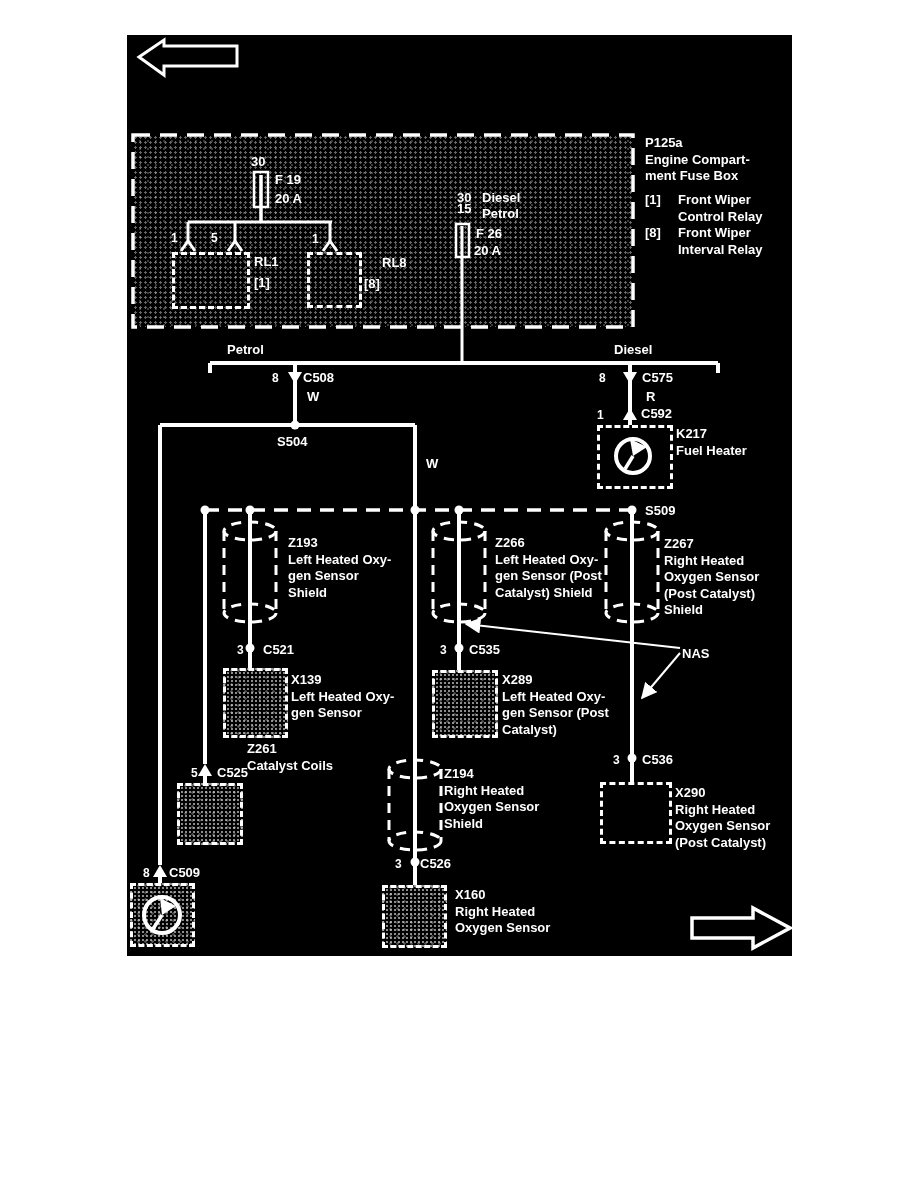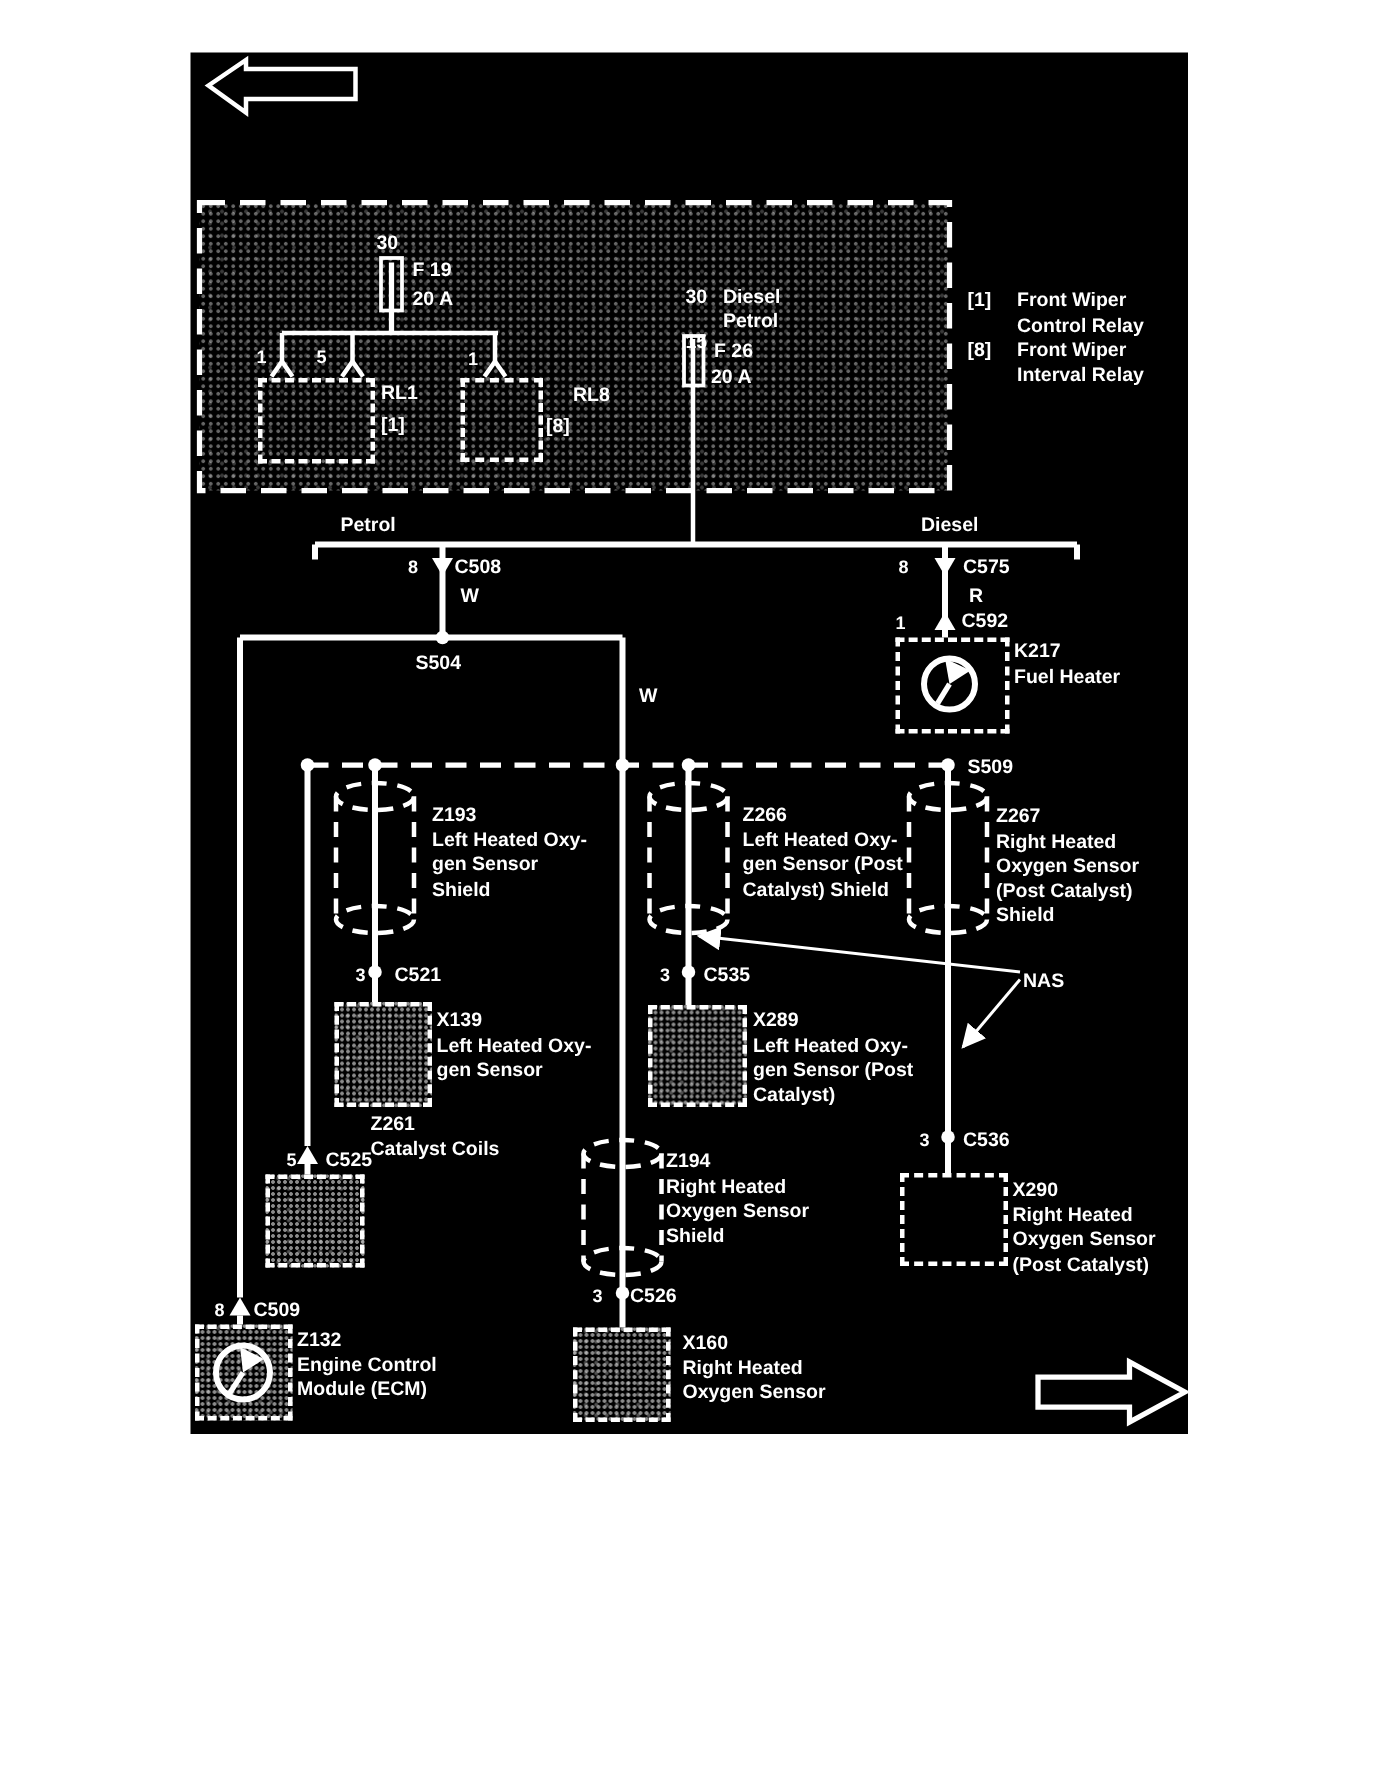--- a/index.html
+++ b/index.html
@@ -162,25 +162,30 @@
     <div class="lbl sm" style="left:44px;top:196px">1</div>
     <div class="lbl sm" style="left:84px;top:196px">5</div>
     <div class="lbl" style="left:127px;top:219px">RL1</div>
     <div class="lbl" style="left:127px;top:240px">[1]</div>
     <div class="lbl sm" style="left:185px;top:197px">1</div>
     <div class="lbl" style="left:255px;top:220px">RL8</div>
     <div class="lbl" style="left:237px;top:241px">[8]</div>
 
     <div class="lbl" style="left:330px;top:155px">30</div>
     <div class="lbl" style="left:355px;top:155px">Diesel</div>
-    <div class="lbl" style="left:330px;top:185px">15</div>
+    <div class="lbl" style="left:330px;top:166px">15</div>
     <div class="lbl" style="left:355px;top:171px">Petrol</div>
     <div class="lbl" style="left:349px;top:191px">F 26</div>
     <div class="lbl" style="left:347px;top:208px">20 A</div>
 
+    <div class="lbl" style="left:518px;top:100px">
+      <div>P125a</div>
+      <div>Engine Compart-</div>
+      <div>ment Fuse Box</div>
+    </div>
     <div class="lbl" style="left:518px;top:157px">[1]</div>
     <div class="lbl" style="left:551px;top:157px">
       <div>Front Wiper</div>
       <div>Control Relay</div>
     </div>
     <div class="lbl" style="left:518px;top:190px">[8]</div>
     <div class="lbl" style="left:551px;top:190px">
       <div>Front Wiper</div>
       <div>Interval Relay</div>
     </div>
@@ -270,20 +275,15 @@
     <div class="lbl" style="left:515px;top:717px">C536</div>
     <div class="lbl" style="left:548px;top:750px">
       <div>X290</div>
       <div>Right Heated</div>
       <div>Oxygen Sensor</div>
       <div>(Post Catalyst)</div>
     </div>
 
     <div class="lbl sm" style="left:16px;top:831px">8</div>
     <div class="lbl" style="left:42px;top:830px">C509</div>
-    <div class="lbl" style="left:71px;top:850px">
-      <div>Z132</div>
-      <div>Engine Control</div>
-      <div>Module (ECM)</div>
-    </div>
 
   </div>
 </div>
 
 </body></html>

